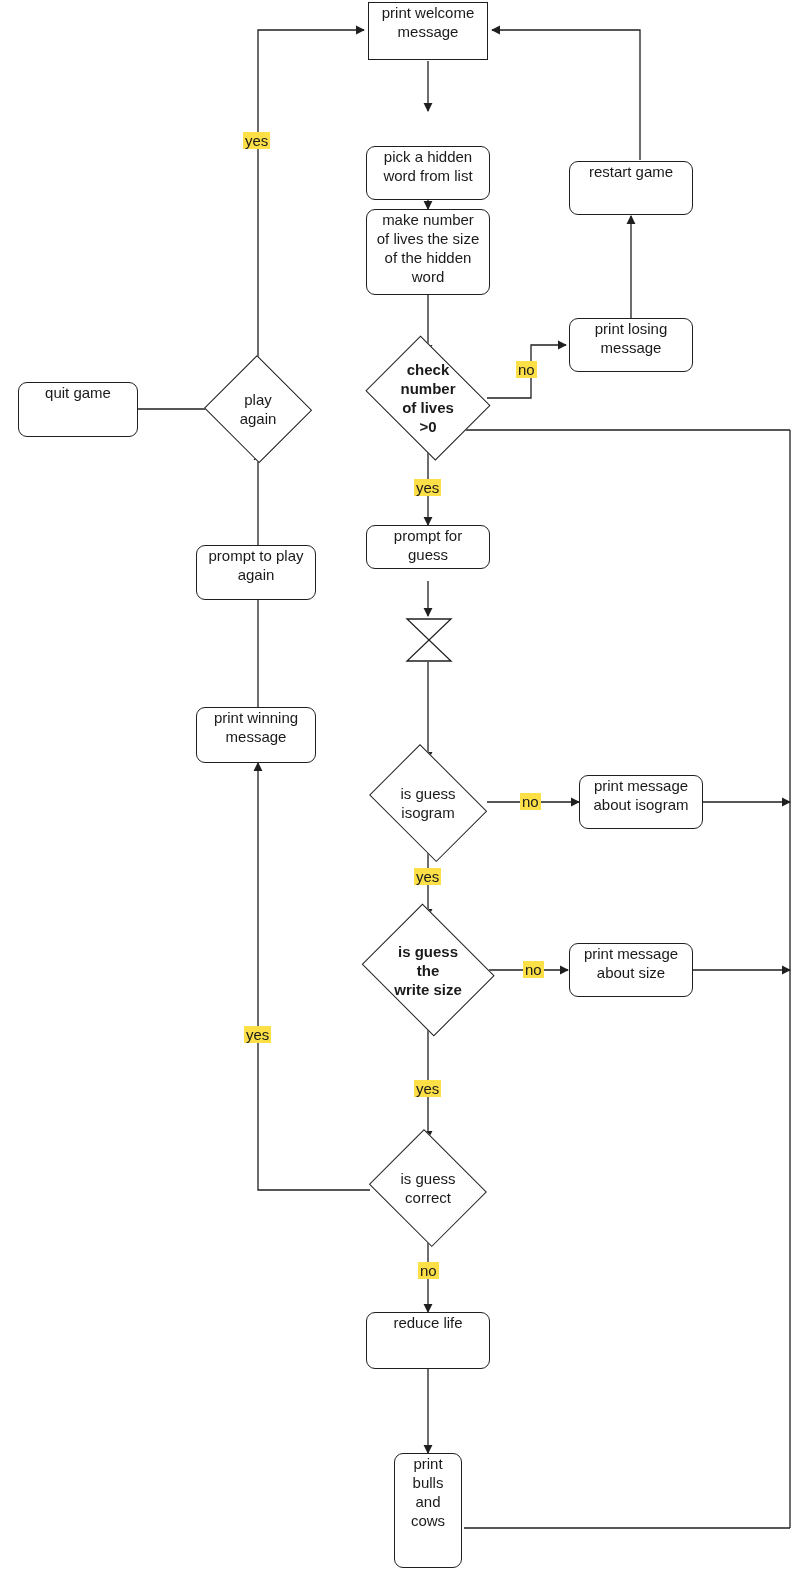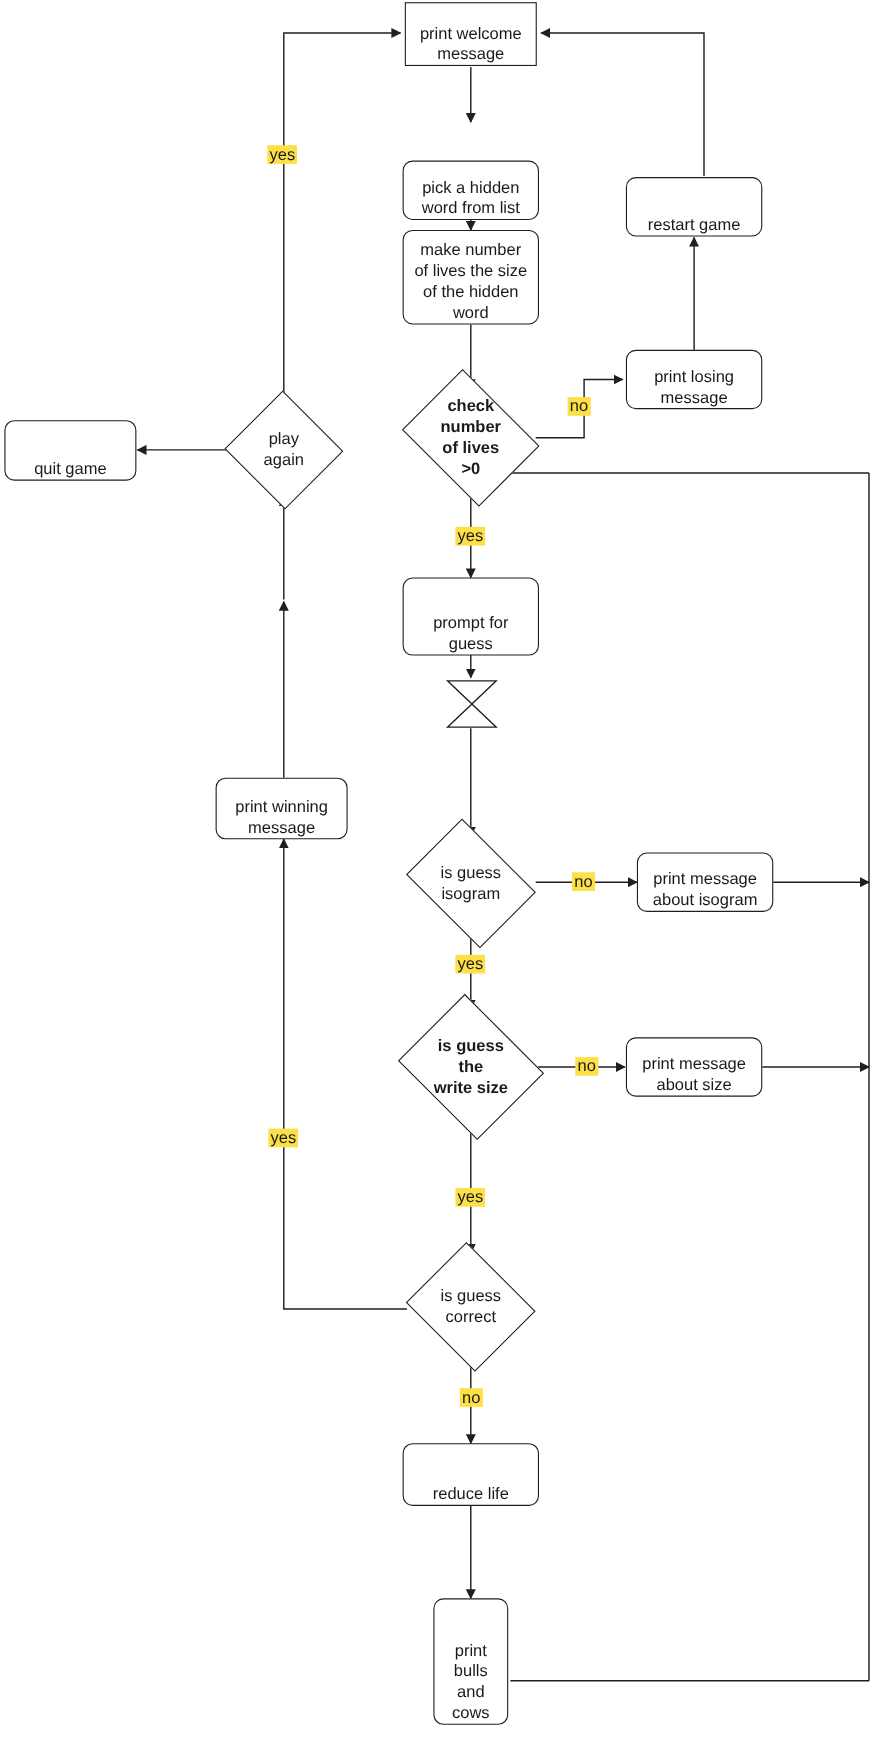--- a/index.html
+++ b/index.html
@@ -22,21 +22,21 @@
     position: absolute;
     left: 0;
     top: 0;
     width: 810px;
     height: 1591px;
   }
   .node {
     position: absolute;
     box-sizing: border-box;
     display: flex;
-    align-items: flex-end;
+    align-items: flex-start;
     justify-content: center;
     text-align: center;
     color: #1a1a1a;
     font-size: 15px;
     line-height: 19px;
     background: #ffffff;
     border: 1px solid #1f1f1f;
     z-index: 3;
   }
   .node.rounded { border-radius: 9px; }
@@ -185,31 +185,35 @@
 
   <div class="node rounded" style="left:569px; top:161px; width:124px; height:54px;">
     <span class="txt">restart game</span>
   </div>
 
   <div class="decision" style="left:203px; top:356px; width:110px; height:106px;">
     <div class="dia"></div>
     <div class="dlabel">play again</div>
   </div>
 
-  <div class="node rounded" style="left:4px; top:382px; width:120px; height:55px;">
+  <div class="node rounded" style="left:18px; top:382px; width:120px; height:55px;">
     <span class="txt">quit game</span>
   </div>
 
+  <div class="node rounded" style="left:196px; top:545px; width:120px; height:55px;">
+    <span class="txt">prompt to play
+again</span>
+  </div>
 
   <div class="node rounded" style="left:196px; top:707px; width:120px; height:56px;">
     <span class="txt">print winning
 message</span>
   </div>
 
-  <div class="node rounded" style="left:366px; top:525px; width:124px; height:71px;">
+  <div class="node rounded" style="left:366px; top:525px; width:124px; height:44px;">
     <span class="txt">prompt for
 guess</span>
   </div>
 
   <svg class="bowtie" style="left:404px; top:616px;" width="50" height="48" viewBox="0 0 50 48">
     <g stroke="#1f1f1f" stroke-width="1.3" fill="#ffffff">
       <path d="M 3 3 L 47 3 L 3 45 L 47 45 Z"></path>
     </g>
   </svg>
 

